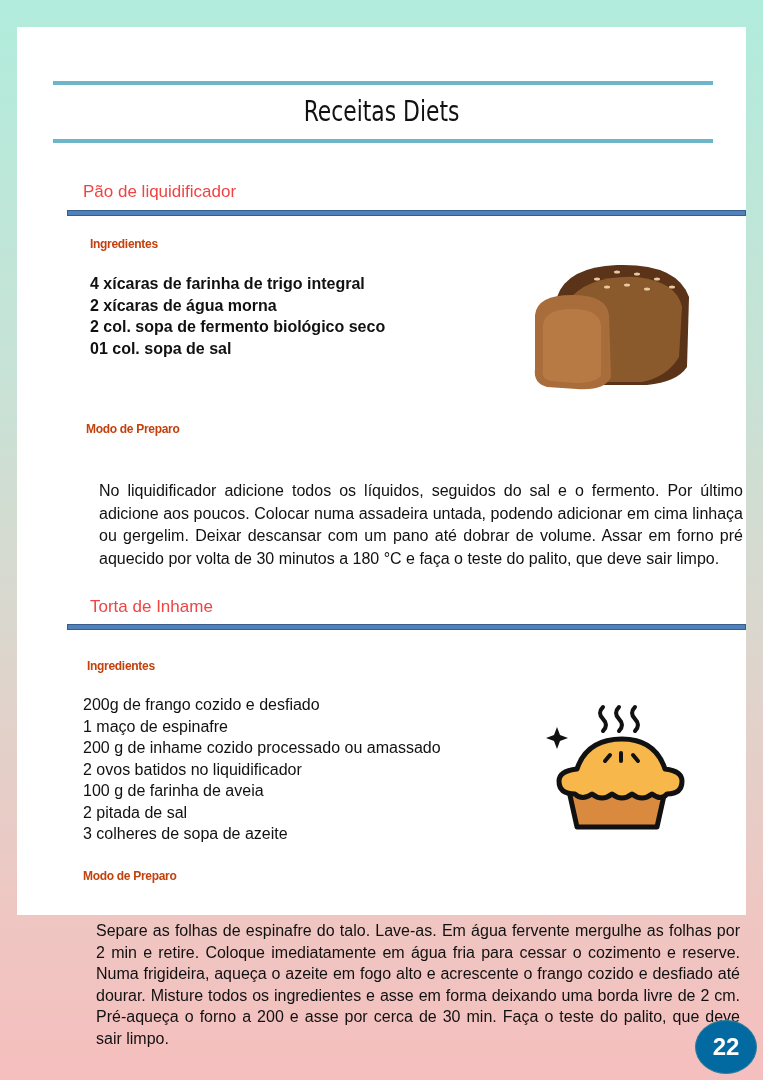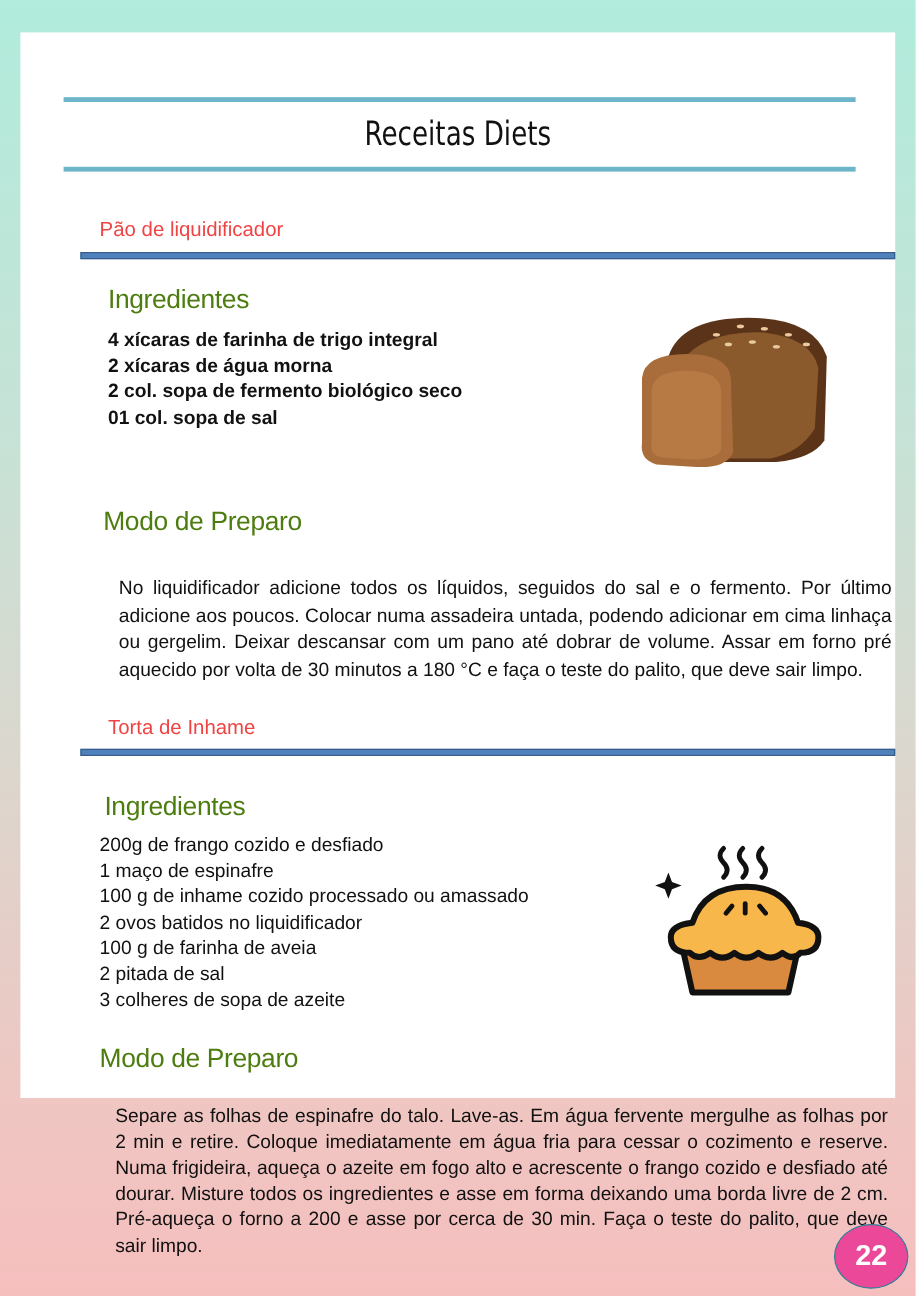--- a/index.html
+++ b/index.html
@@ -14,28 +14,28 @@
   }
   .rule-top { position: absolute; left: 36px; top: 54px; width: 660px; height: 4px; background: #6db5c8; }
   .rule-bot { position: absolute; left: 36px; top: 112px; width: 660px; height: 4px; background: #6db5c8; }
   .title {
     position: absolute; left: 0; top: 58px; width: 729px; height: 54px; line-height: 54px;
     text-align: center; font-family: "DejaVu Sans", sans-serif; font-size: 28px; color: #111;
     transform: scaleX(0.78); transform-origin: center;
   }
   .sec-title { position: absolute; color: #ef4444; font-size: 17px; }
   .sec-bar { position: absolute; left: 50px; width: 679px; height: 6px; background: #4f81bd; border: 1px solid #385d8a; box-sizing: border-box; }
-  .h2 { position: absolute; font-size: 22px; color: #4d7c0f; letter-spacing: -0.3px; }
+  .h2 { position: absolute; font-size: 12px; color: #c2410c; letter-spacing: -0.3px; font-weight: bold; }
   .ing-list { position: absolute; margin: 0; padding: 0; list-style: none; font-size: 16px; color: #111; line-height: 21.5px; }
   .para { position: absolute; margin: 16px; font-size: 16px; color: #111; line-height: 22.5px; text-align: justify; }
   .bread { position: absolute; left: 510px; top: 230px; width: 170px; height: 135px; }
   .pie { position: absolute; left: 520px; top: 672px; width: 160px; height: 135px; }
   .page-num {
     position: absolute; left: 695px; top: 1020px; width: 62px; height: 54px; border-radius: 50%;
-    background: #ec4899; border: 1px solid #2d7f98; box-sizing: border-box; color: #fff;
+    background: #0369a1; border: 1px solid #2d7f98; box-sizing: border-box; color: #fff;
     font-weight: bold; font-size: 24px; text-align: center; line-height: 52px;
   }
 </style>
 </head>
 <body>
 
 <div class="page">
   <div class="rule-top"></div>
   <div class="title">Receitas Diets</div>
   <div class="rule-bot"></div>
@@ -67,21 +67,21 @@
   </svg>
   <div class="h2" style="left:69px;top:395px;">Modo de Preparo</div>
   <p class="para" style="left:66px;top:437px;width:644px;">No liquidificador adicione todos os líquidos, seguidos do sal e o fermento. Por último adicione aos poucos. Colocar numa assadeira untada, podendo adicionar em cima linhaça ou gergelim.  Deixar descansar com um pano até dobrar de volume. Assar em forno pré aquecido por volta de 30 minutos a 180 °C e faça o teste do palito, que deve sair limpo.</p>
 
   <div class="sec-title" style="left:73px;top:570px;">Torta de Inhame</div>
   <div class="sec-bar" style="top:597px;"></div>
   <div class="h2" style="left:70px;top:632px;">Ingredientes</div>
   <ul class="ing-list" style="left:66px;top:667px;">
     <li>200g de frango cozido e desfiado</li>
     <li>1 maço de espinafre</li>
-    <li>100 g de inhame cozido processado ou amassado</li>
+    <li>200 g de inhame cozido processado ou amassado</li>
     <li>2 ovos batidos no liquidificador</li>
     <li>100 g de farinha de aveia</li>
     <li>2 pitada de sal</li>
     <li>3 colheres de sopa de azeite</li>
   </ul>
   <svg class="pie" viewBox="0 0 160 135">
     <g fill="none" stroke="#111" stroke-width="4" stroke-linecap="round">
       <path d="M66 8 Q60 14 66 20 Q72 26 66 32"></path>
       <path d="M82 8 Q76 14 82 20 Q88 26 82 32"></path>
       <path d="M98 8 Q92 14 98 20 Q104 26 98 32"></path>

